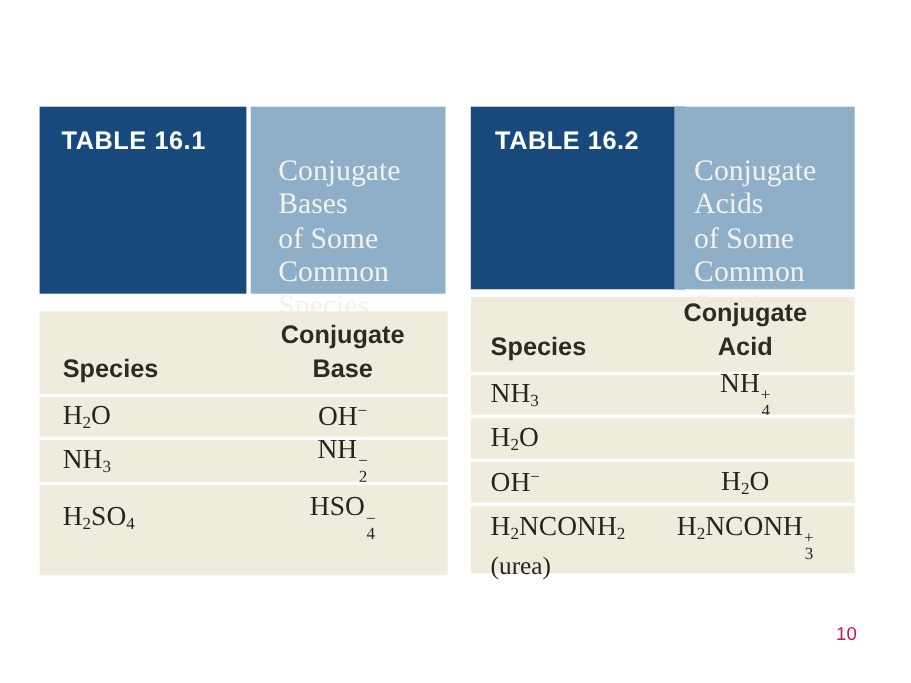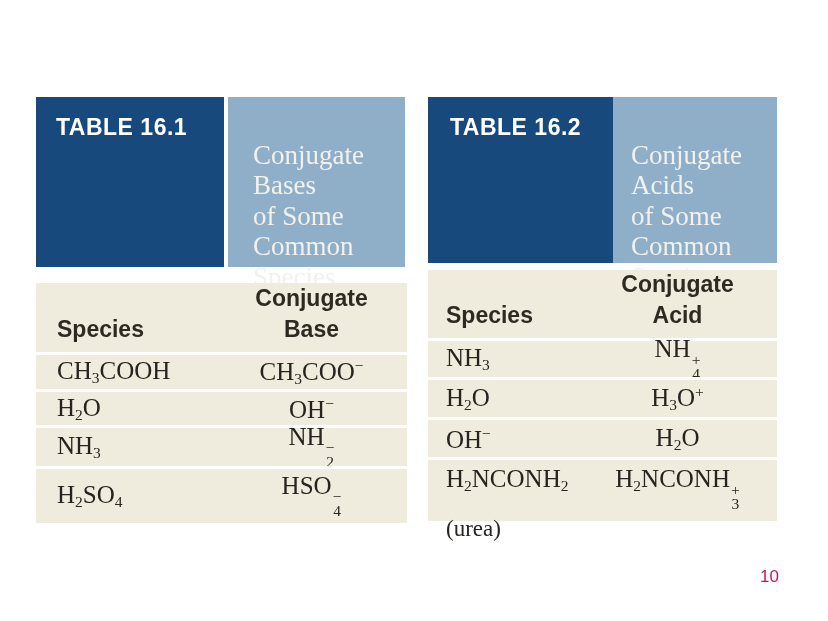--- a/index.html
+++ b/index.html
@@ -90,21 +90,21 @@
     flex-direction:column;
     align-items:center;
     font-size:0.62em;
     line-height:0.92;
     vertical-align:-0.5em;
     margin-left:1px;
   }
   .note{
     font-family:"Liberation Serif","DejaVu Serif",serif;
     font-size:23px;
-    margin-top:22px;
+    margin-top:8px;
   }
   .tall-row{align-content:start;align-items:start;padding-top:6px;}
 
   
   .t1-body .r0{height:75px;}
   .t1-body .r1{height:40px;}
   .t1-body .r2{height:39px;}
   .t1-body .r3{height:41px;}
   .t1-body .r4{height:62px;}
   .t2-body .r0{height:68px;}
@@ -135,24 +135,20 @@
 of Some
 Common
 Species</span>
     </div>
     <div class="tbody t1-body">
       <div class="row head-row r0">
         <div class="cell sp-cell">Species</div>
         <div class="cell conj-h">Conjugate
 Base</div>
       </div>
-      <div class="row r1">
-        <div class="sp-cell formula">CH<span class="sub">3</span>COOH</div>
-        <div class="cj-cell formula">CH<span class="sub">3</span>COO<span class="sup">−</span></div>
-      </div>
       <div class="row r2">
         <div class="sp-cell formula">H<span class="sub">2</span>O</div>
         <div class="cj-cell formula">OH<span class="sup">−</span></div>
       </div>
       <div class="row r3">
         <div class="sp-cell formula">NH<span class="sub">3</span></div>
         <div class="cj-cell formula">NH<span class="stk">
               <span>−</span>
               <span>2</span>
             </span></div>
@@ -186,21 +182,20 @@
       </div>
       <div class="row r1">
         <div class="sp-cell formula">NH<span class="sub">3</span></div>
         <div class="cj-cell formula">NH<span class="stk">
               <span>+</span>
               <span>4</span>
             </span></div>
       </div>
       <div class="row r2">
         <div class="sp-cell formula">H<span class="sub">2</span>O</div>
-        <div class="cj-cell formula">H<span class="sub">3</span>O<span class="sup">+</span></div>
       </div>
       <div class="row r3">
         <div class="sp-cell formula">OH<span class="sup">−</span></div>
         <div class="cj-cell formula">H<span class="sub">2</span>O</div>
       </div>
       <div class="row r4 tall-row">
         <div class="sp-cell">
           <div class="formula">H<span class="sub">2</span>NCONH<span class="sub">2</span></div>
           <div class="note">(urea)</div>
         </div>

